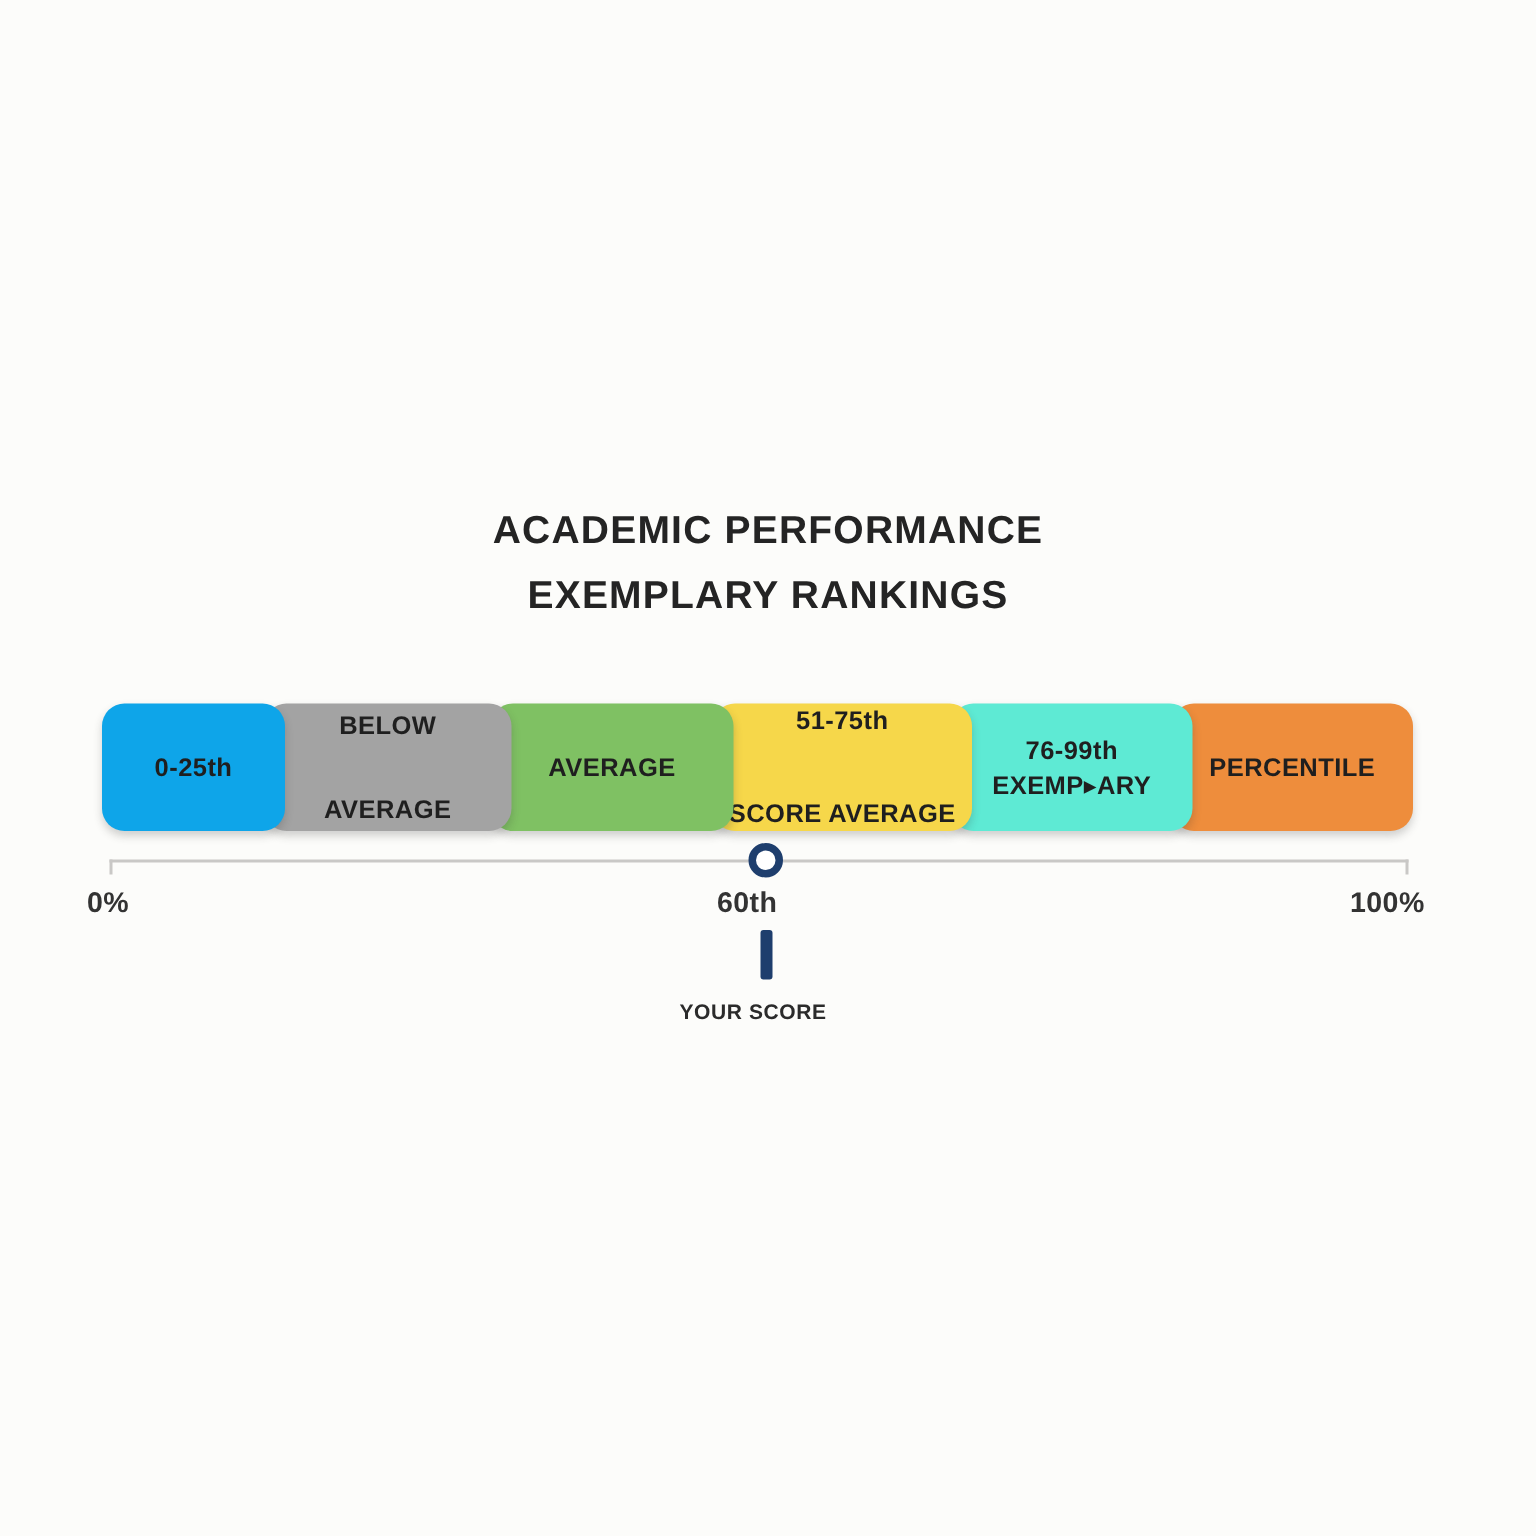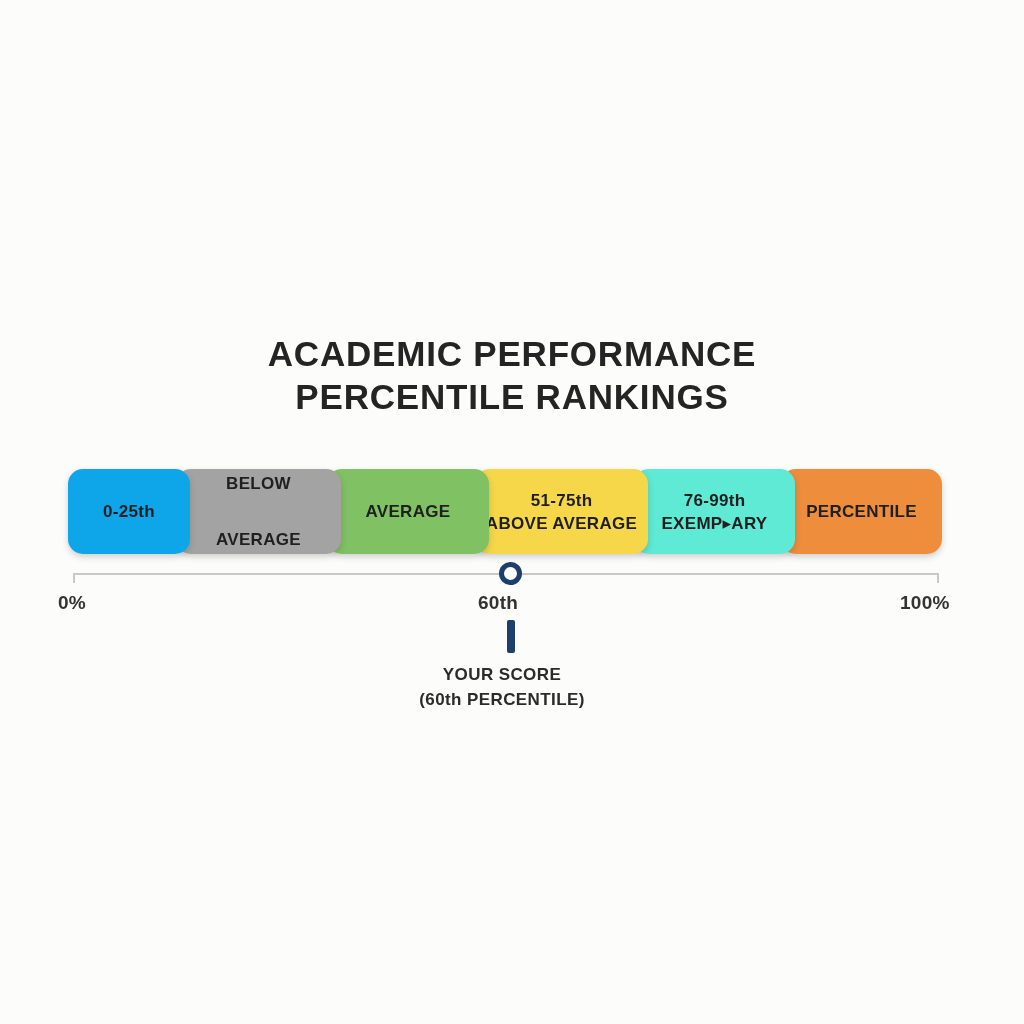--- a/index.html
+++ b/index.html
@@ -2,36 +2,36 @@
 <html><head>
 <meta charset="utf-8">
 <style>
   html,body{margin:0;padding:0;background:#fcfcfa;}
   .canvas{
     position:relative;width:1024px;height:1024px;background:#fcfcfa;overflow:hidden;
     font-family:"Liberation Sans","DejaVu Sans",sans-serif;
   }
   .title{
     position:absolute;top:332px;left:0;width:1024px;text-align:center;
-    font-size:35px;line-height:43px;font-weight:bold;letter-spacing:0.8px;color:#242424;
+    font-size:26px;line-height:43px;font-weight:bold;letter-spacing:0.8px;color:#242424;
   }
   .bar{
     position:absolute;left:68px;top:469px;height:85px;display:flex;align-items:stretch;
   }
   .seg{
     position:relative;border-radius:15px;display:flex;flex-direction:column;
     align-items:center;justify-content:center;
     box-shadow:0 3px 6px rgba(50,50,50,0.22);
     font-size:17px;font-weight:bold;color:#1f1f1f;letter-spacing:0.3px;line-height:23px;
     text-align:center;
   }
   .seg:nth-child(1){width:122px;z-index:6;}
   .seg:nth-child(2){width:165px;z-index:5;margin-left:-14px;}
   .seg:nth-child(3){width:162px;z-index:4;margin-left:-14px;}
-  .seg:nth-child(4){width:173px;z-index:3;margin-left:-14px;}
+  .seg:nth-child(4){width:173px;z-index:3;margin-left:-14px;justify-content:space-between;}
   .seg:nth-child(5){width:161px;z-index:2;margin-left:-14px;}
   .seg:nth-child(6){width:161px;z-index:1;margin-left:-14px;}
   .scale-line{
     position:absolute;left:73px;top:573px;width:866px;height:2px;background:#c9c8c6;
   }
   .scale-line::before,.scale-line::after{
     content:"";position:absolute;top:0;width:2px;height:10px;background:#c9c8c6;
   }
   .scale-line::before{left:0;}
   .scale-line::after{right:0;}
@@ -43,49 +43,49 @@
     position:absolute;top:592px;font-size:19px;font-weight:bold;color:#333333;letter-spacing:0.3px;
   }
   .axis-label.start{left:58px;text-align:left;width:80px;}
   .axis-label.marker{left:478px;width:70px;text-align:left;}
   .axis-label.end{left:900px;width:70px;text-align:left;}
   .pointer-bar{
     position:absolute;left:507px;top:620px;width:8px;height:33px;background:#1e3e6d;border-radius:2px;
   }
   .score-text{
     position:absolute;left:342px;top:662px;width:320px;text-align:center;
-    font-size:17px;line-height:25px;font-weight:bold;color:#2b2b2b;letter-spacing:0.4px;
+    font-size:14px;line-height:25px;font-weight:bold;color:#2b2b2b;letter-spacing:0.4px;
   }
 </style>
 </head>
 <body>
 
 <div class="canvas">
 
   <div class="title">
     <div>ACADEMIC PERFORMANCE</div>
-    <div>PERCENTILE RANKINGS</div>
+    <div>EXEMPLARY RANKINGS</div>
   </div>
 
   <div class="bar">
     <div class="seg" style="background: #0ea5e9;">
       <div>0-25th</div>
       <div></div>
     </div>
     <div class="seg" style="background: #a3a3a3; gap: 33px;">
       <div>BELOW</div>
       <div>AVERAGE</div>
     </div>
     <div class="seg" style="background: rgb(127, 193, 99);">
       <div>AVERAGE</div>
       <div></div>
     </div>
     <div class="seg" style="background: rgb(246, 215, 74);">
       <div>51-75th</div>
-      <div>ABOVE AVERAGE</div>
+      <div>SCORE AVERAGE</div>
     </div>
     <div class="seg" style="background: #5eead4;">
       <div>76-99th</div>
       <div>EXEMP▸ARY</div>
     </div>
     <div class="seg" style="background: rgb(238, 141, 60);">
       <div>PERCENTILE</div>
       <div></div>
     </div>
   </div>
@@ -94,16 +94,15 @@
   <div class="marker-circle" style="border-color: rgb(30, 62, 109);"></div>
 
   <div class="axis-label start">0%</div>
   <div class="axis-label marker">60th</div>
   <div class="axis-label end">100%</div>
 
   <div class="pointer-bar" style="background: rgb(30, 62, 109);"></div>
 
   <div class="score-text">
     <div>YOUR SCORE</div>
-    <div>(60th PERCENTILE)</div>
   </div>
 
 </div>
 
 </body></html>

